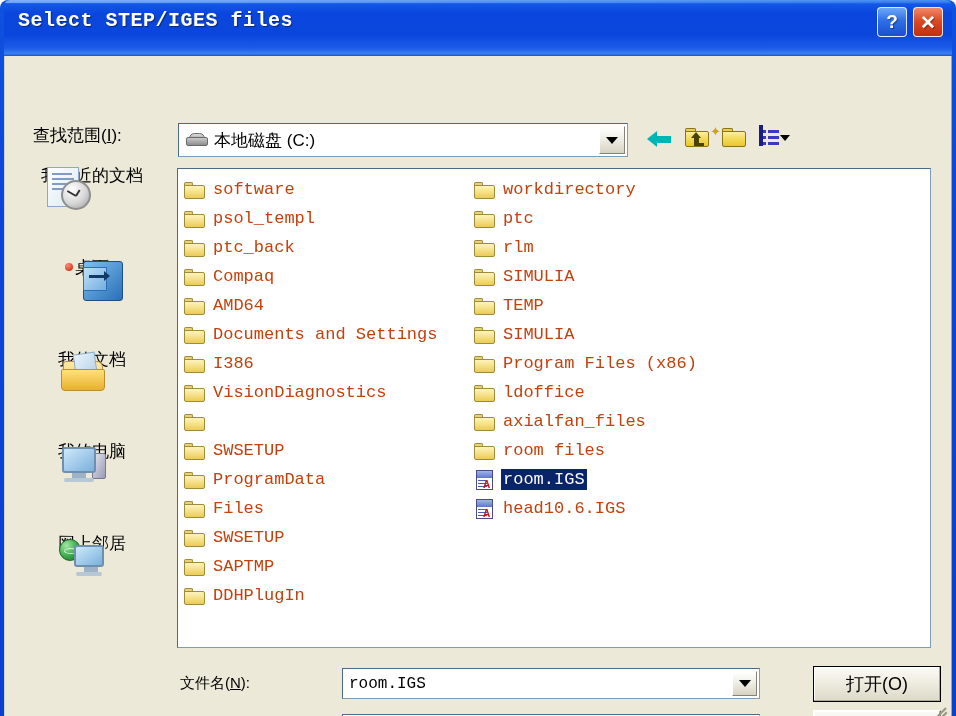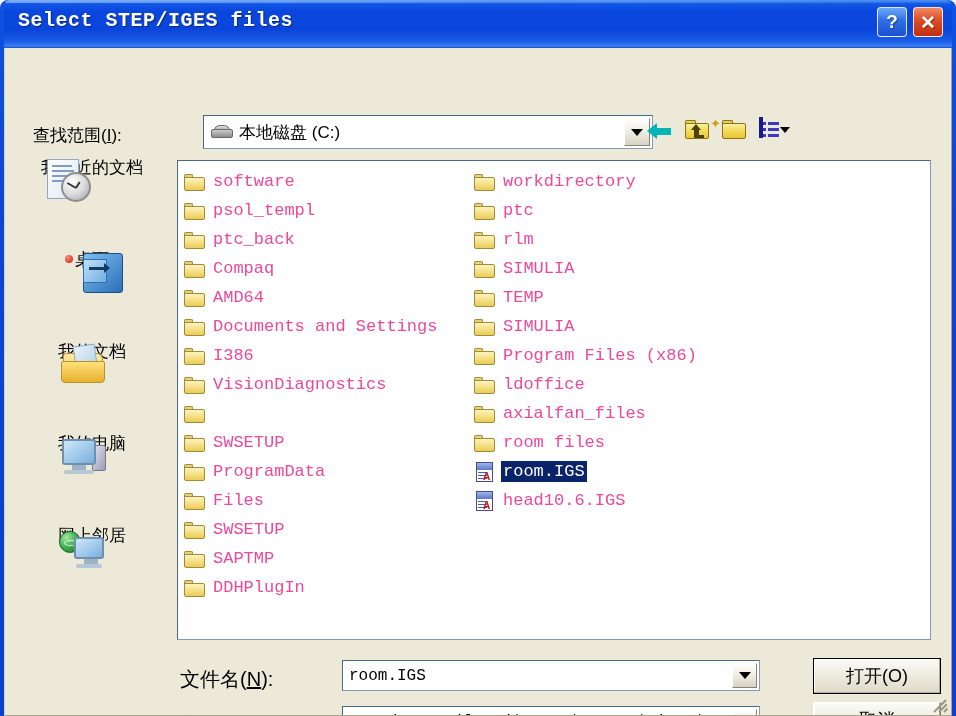--- a/index.html
+++ b/index.html
@@ -20,21 +20,21 @@
     box-sizing: border-box;
     background: #0a3fd4;
     background: linear-gradient(to bottom, #0f52de 0%, #0b45d8 30%, #0a3fd0 100%);
     border-radius: 8px 8px 0 0;
     padding: 0 4px 4px 4px;
   }
 
   
   #title-bar {
     position: relative;
-    height: 48px;
+    height: 56px;
     border-radius: 6px 6px 0 0;
     background: linear-gradient(to bottom,
         #3f8ef2 0%, #1257e6 8%, #0a46dd 24%,
         #0b46dc 62%, #1b5ce8 86%, #3a7ff0 96%, #1a50c8 100%);
     overflow: hidden;
   }
   #title-bar::before {
     content: "";
     position: absolute;
     left: 0; top: 0; right: 0; height: 3px;
@@ -82,37 +82,37 @@
     border-left: 1px solid #d4d0c0;
     border-right: 1px solid #a9a48e;
     border-bottom: 1px solid #a9a48e;
     box-sizing: border-box;
     overflow: hidden;
   }
 
   
   #lookin-label {
     position: absolute;
-    left: 28px; top: 76px;
+    left: 28px; top: 68px;
     font-size: 17px;
     color: #000000;
     white-space: nowrap;
   }
   #lookin-label .mn { text-decoration: underline; }
 
   #lookin-combo {
     position: absolute;
     left: 173px; top: 67px;
     width: 450px; height: 34px;
     box-sizing: border-box;
     background: #ffffff;
     border: 1px solid #7f9db9;
     border-top-color: #4a6b87;
     border-left-color: #4a6b87;
-    display: flex; align-items: center; margin-left: 25px;
+    display: flex; align-items: center;
   }
   #drive-icon {
     position: relative;
     width: 22px; height: 14px;
     margin-left: 7px; margin-right: 6px;
     flex: none;
   }
   #drive-icon .d-body {
     position: absolute; left: 0; top: 4px;
     width: 22px; height: 9px;
@@ -441,21 +441,21 @@
   }
   .file-item .fi-icon {
     position: relative;
     width: 22px; height: 20px;
     flex: none;
     margin-right: 5px;
   }
   .file-item .fi-label {
     font-family: "Liberation Mono", "DejaVu Sans Mono", monospace;
     font-size: 17px;
-    color: #ec4899;
+    color: #c2410c;
     padding: 1px 2px;
   }
   .file-item.selected .fi-label {
     background: #0a246a;
     color: #ffffff;
   }
 
   
   .fi-folder .f-tab {
     position: absolute; left: 0px; top: 2px;
@@ -496,21 +496,21 @@
     position: absolute; left: 9px; top: 10px;
     font-family: "Liberation Sans", sans-serif;
     font-size: 10px; font-weight: bold; line-height: 10px;
     color: #cc1111;
   }
 
   
   #filename-label {
     position: absolute;
     left: 175px; top: 618px;
-    font-size: 20px; color: #000000; white-space: nowrap;
+    font-size: 15px; color: #000000; white-space: nowrap;
   }
   #filetype-label {
     position: absolute;
     left: 175px; top: 664px;
     font-size: 17px; color: #000000; white-space: nowrap;
   }
   .mn { text-decoration: underline; }
 
   #filename-combo, #filetype-combo {
     position: absolute;

